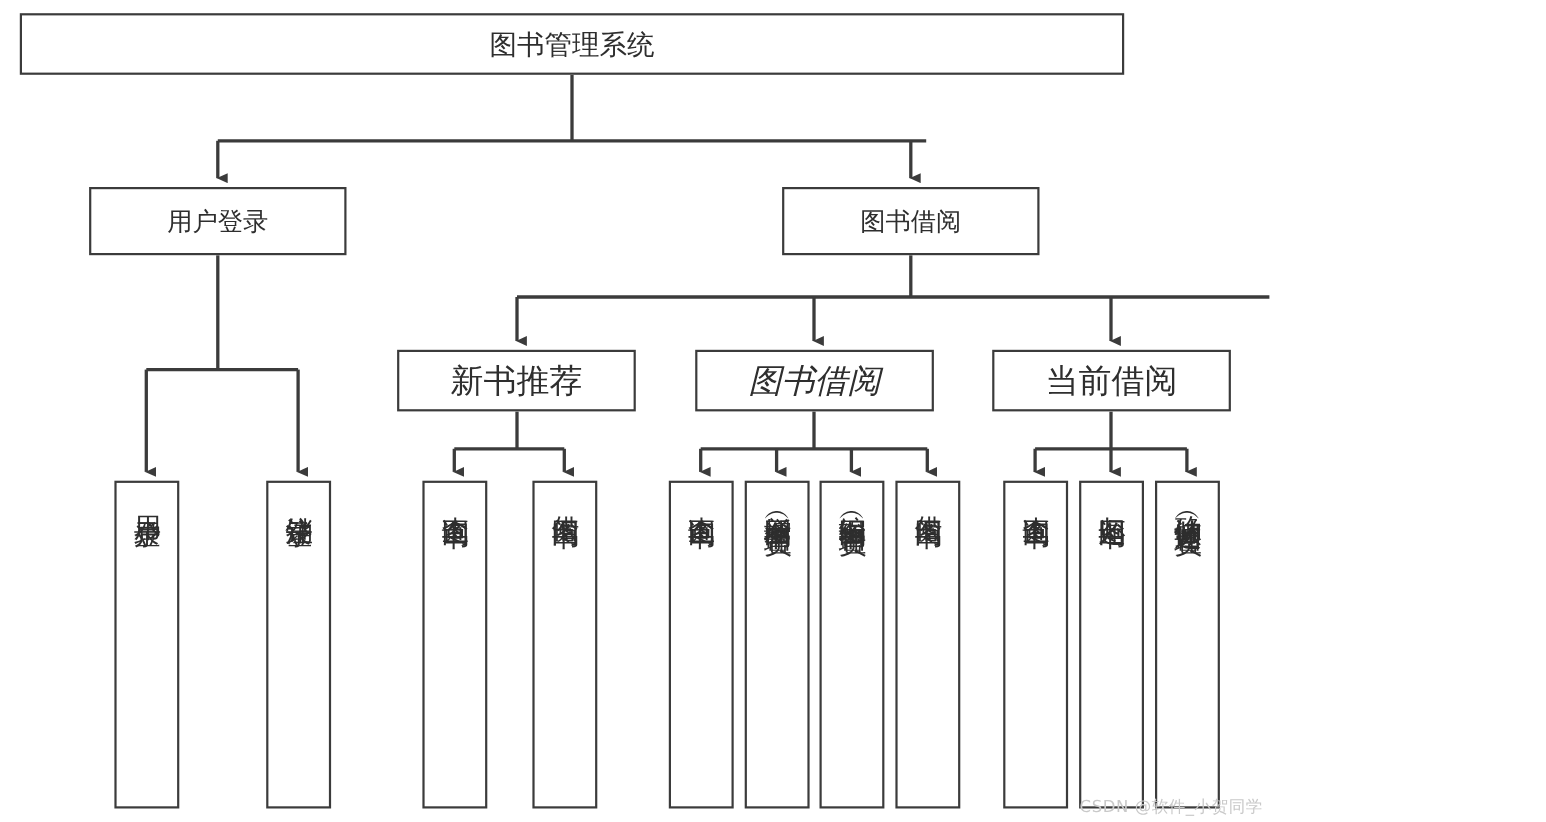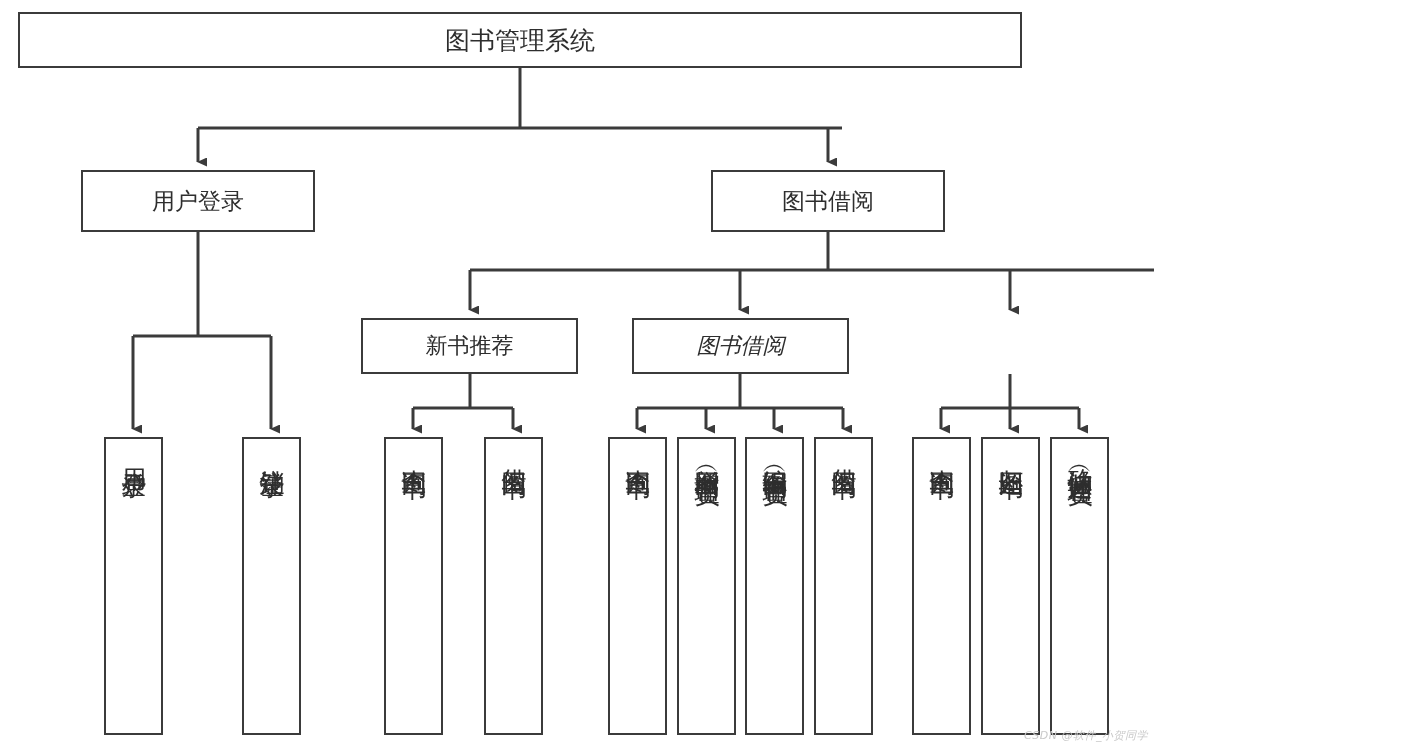--- a/index.html
+++ b/index.html
@@ -6,31 +6,31 @@
   body{width:1405px;height:747px;font-family:"DejaVu Sans","Liberation Sans",sans-serif;}
   #stage{position:relative;width:1154px;height:747px;overflow:hidden;background:#fff;}
   #wires{position:absolute;left:0;top:0;width:1405px;height:747px;}
 
   .node{position:absolute;box-sizing:border-box;background:#fff;
         border:2px solid #3b3b3b;display:flex;align-items:center;justify-content:center;}
   .node .lbl{color:#2e2e2e;white-space:nowrap;}
 
   .node.root .lbl{font-size:25px;}
   .node.lvl2 .lbl{font-size:23px;}
-  .node.lvl3 .lbl{font-size:22px;}
+  .node.lvl3 .lbl{font-size:30px;}
 
   .node.leaf{align-items:flex-start;justify-content:center;padding-top:10px;}
   .node.leaf .lbl{
     writing-mode:vertical-rl;text-orientation:upright;
     font-size:25px;line-height:1.12;letter-spacing:2px;white-space:normal;
   }
   .node.leaf.wide .lbl{font-size:26px;}
 
-  .wm{position:absolute;right:6px;bottom:4px;font-size:11px;color:#c9c9c9;
-      letter-spacing:.5px;white-space:nowrap;font-style:italic;}
+  .wm{position:absolute;right:6px;bottom:4px;font-size:15px;color:#c9c9c9;
+      letter-spacing:.5px;white-space:nowrap;}
 </style>
 </head>
 <body>
 
 <div id="stage">
 
   <svg id="wires" viewBox="0 0 1405 747" xmlns="http://www.w3.org/2000/svg">
     <defs>
       <marker id="ah" markerWidth="9" markerHeight="10" refX="4.5" refY="9" orient="auto" markerUnits="userSpaceOnUse">
         <path d="M0,0 L9,0 L4.5,10 Z" fill="#3b3b3b"></path>
@@ -90,20 +90,23 @@
   <div class="node lvl2" style="left:711px;top:170px;width:234px;height:62px;">
     <span class="lbl">图书借阅</span>
   </div>
 
   <div class="node lvl3" style="left:361px;top:318px;width:217px;height:56px;">
     <span class="lbl">新书推荐</span>
   </div>
   <div class="node lvl3" style="left:632px;top:318px;width:217px;height:56px;font-style:italic;">
     <span class="lbl">图书借阅</span>
   </div>
+  <div class="node lvl3" style="left:902px;top:318px;width:217px;height:56px;">
+    <span class="lbl">当前借阅</span>
+  </div>
 
   <div class="node leaf" style="left:104px;top:437px;width:59px;height:298px;">
     <span class="lbl">用户登录</span>
   </div>
   <div class="node leaf" style="left:242px;top:437px;width:59px;height:298px;">
     <span class="lbl">注销登录</span>
   </div>
 
   <div class="node leaf" style="left:384px;top:437px;width:59px;height:298px;">
     <span class="lbl">查询图书</span>

